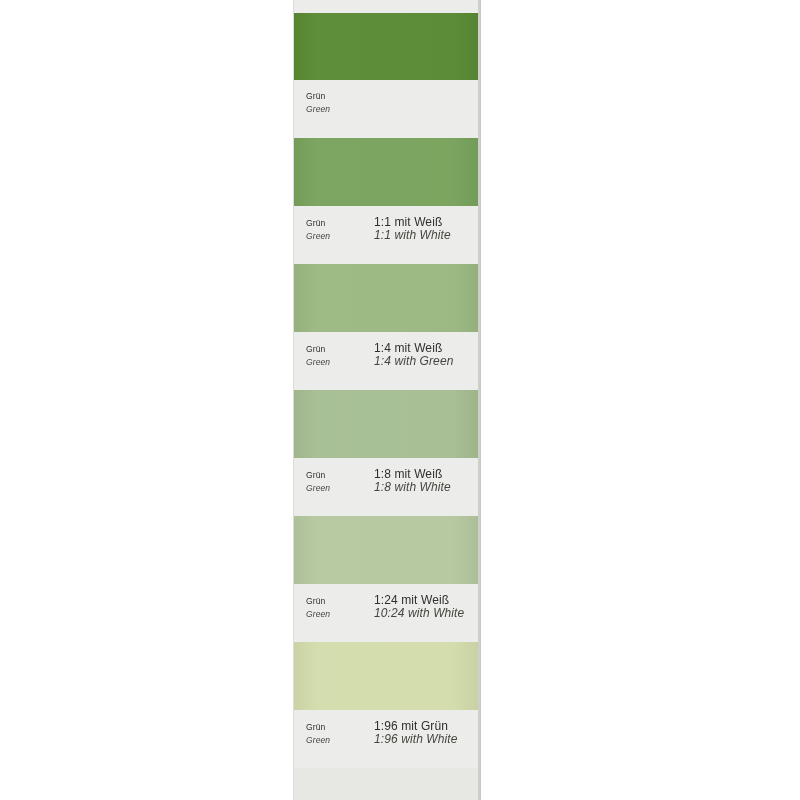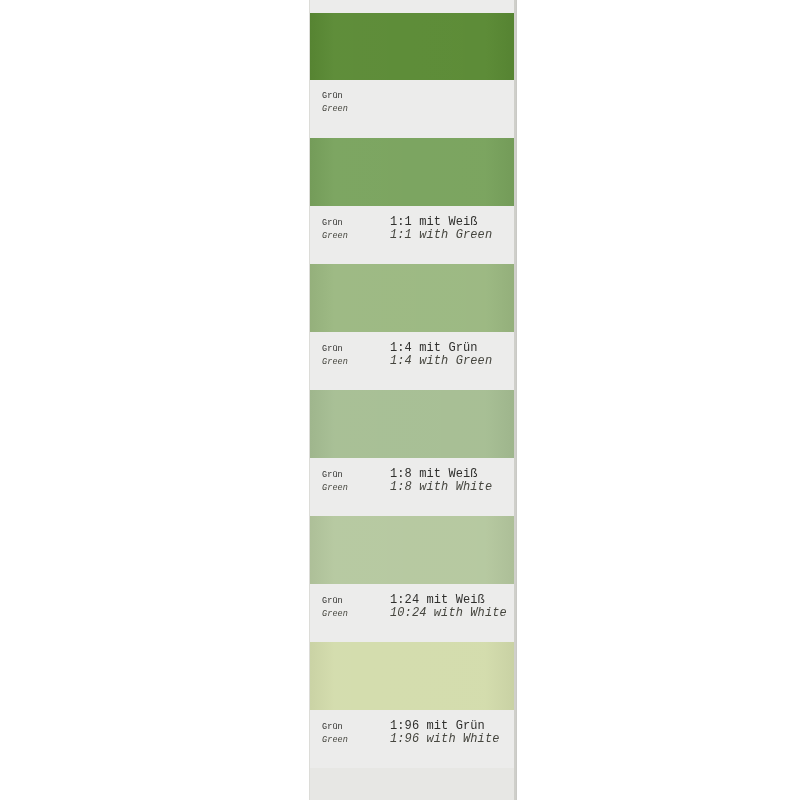--- a/index.html
+++ b/index.html
@@ -17,28 +17,27 @@
   .page {
     position: relative;
     width: 800px;
     height: 800px;
     background: #ffffff;
   }
 
   
   .sample-card {
     position: absolute;
-    left: 310px;
+    left: 294px;
     top: 0px;
-    width: 206px;
+    width: 186px;
     height: 800px;
     background: #e9e9e7;
     box-shadow: 1px 0 0 0 #c9c9c5, -1px 0 0 0 #dcdcd8;
     overflow: hidden;
-    font-family: Liberation Mono, monospace;
   }
 
   .card-inner {
     position: relative;
     width: 100%;
     height: 100%;
     display: flex;
     flex-direction: column;
   }
 
@@ -164,33 +163,33 @@
       <div class="swatch-block">
         <div class="swatch-band" style="background:#79a35d; height:68px;"></div>
         <div class="caption-area">
           <div class="caption-rows">
             <div class="cap-row primary">
               <span class="cap-name">Grün</span>
               <span class="cap-ratio">1:1 mit Weiß</span>
             </div>
             <div class="cap-row secondary">
               <span class="cap-name">Green</span>
-              <span class="cap-ratio">1:1 with Green</span>
+              <span class="cap-ratio">1:1 with White</span>
             </div>
           </div>
         </div>
       </div>
 
       <div class="swatch-block">
         <div class="swatch-band" style="background:#9bb881; height:68px;"></div>
         <div class="caption-area">
           <div class="caption-rows">
             <div class="cap-row primary">
               <span class="cap-name">Grün</span>
-              <span class="cap-ratio">1:4 mit Grün</span>
+              <span class="cap-ratio">1:4 mit Weiß</span>
             </div>
             <div class="cap-row secondary">
               <span class="cap-name">Green</span>
               <span class="cap-ratio">1:4 with Green</span>
             </div>
           </div>
         </div>
       </div>
 
       <div class="swatch-block">

